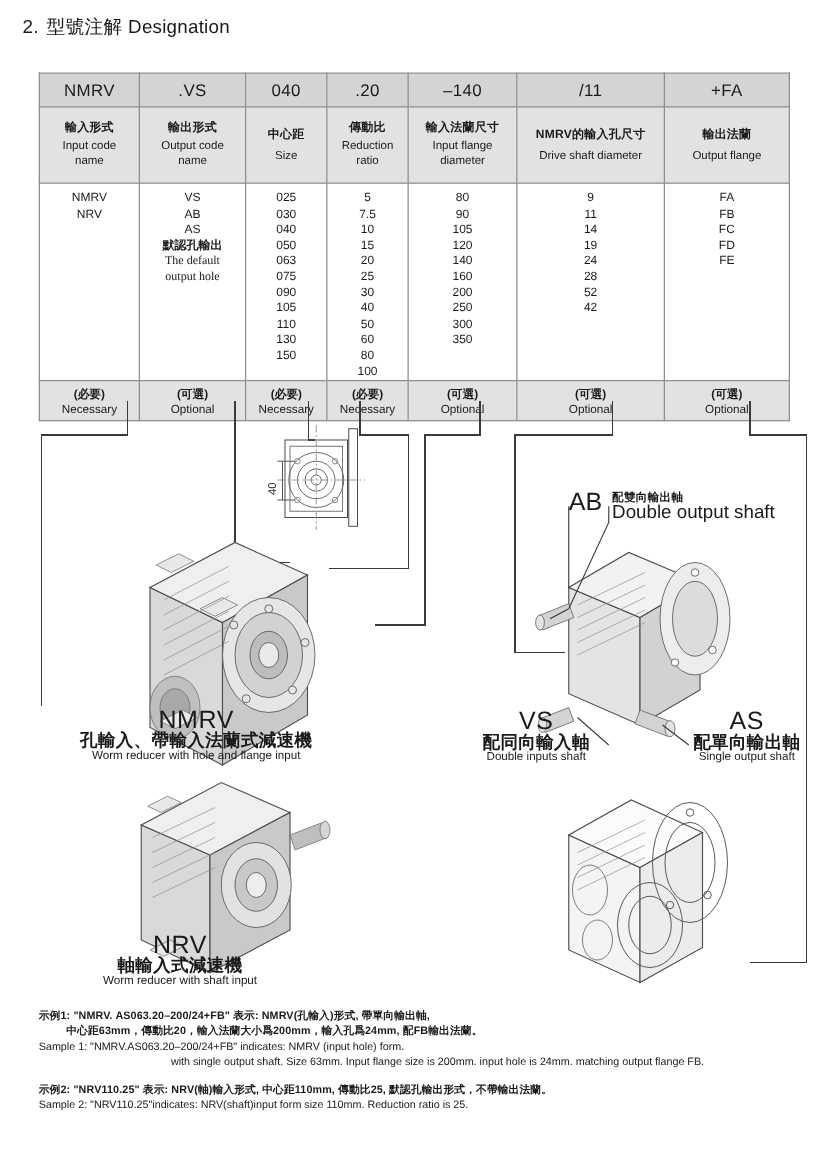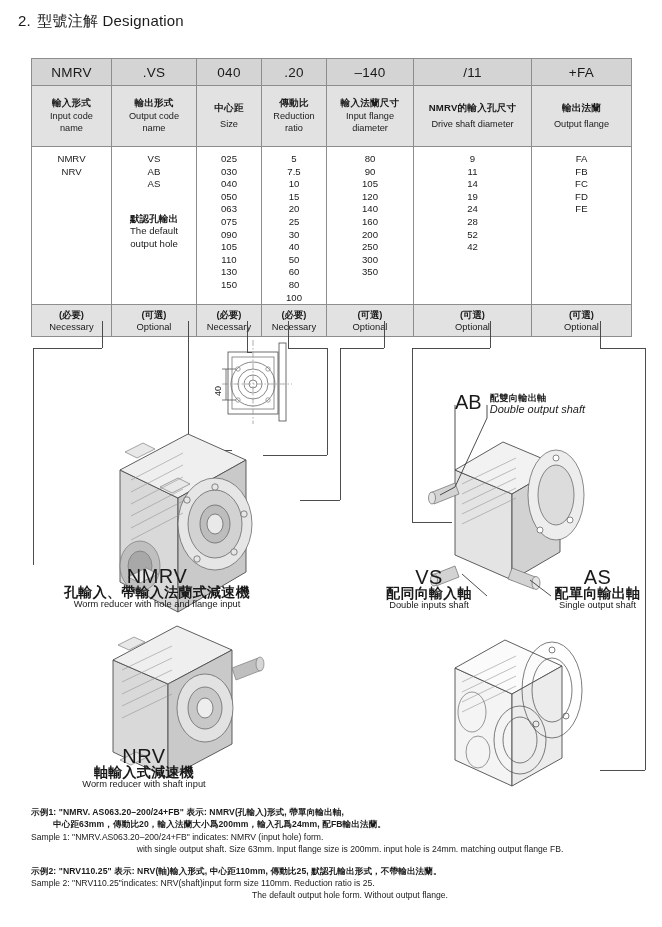--- a/index.html
+++ b/index.html
@@ -73,21 +73,22 @@
     background: #ffffff;
     height: 142px;
     vertical-align: top;
     font-size: 9.6px;
     line-height: 12.6px;
     padding-top: 6px;
     color: #1a1a1a;
   }
   .row-values .vlist div { white-space: nowrap; }
   .row-values .note {
-    margin-top: 22px;
+    margin-top: 0;
+    font-family: Liberation Serif, serif;
   }
   .row-values .note .cn {
     font-size: 9.6px;
     font-weight: bold;
     display: block;
   }
   .row-values .note .en { display: block; }
   .row-need td {
     background: #e2e2e2;
     height: 31px;
@@ -144,21 +145,21 @@
     left: 455px;
     top: 392px;
     display: flex;
     align-items: flex-start;
     gap: 8px;
     color: #1a1a1a;
   }
   .cl-ab .big { font-size: 20px; line-height: 20px; }
   .cl-ab .txt { padding-top: 1px; }
   .cl-ab .cn { font-size: 9.2px; font-weight: bold; display: block; line-height: 11px; letter-spacing:.3px;}
-  .cl-ab .en { font-size: 11px; display: block; line-height: 11.5px; font-style: italic; }
+  .cl-ab .en { font-size: 15px; display: block; line-height: 11.5px; }
 
   
   .notes {
     position: absolute;
     left: 31px;
     top: 806px;
     width: 620px;
     font-size: 8.6px;
     line-height: 12.4px;
     color: #1a1a1a;
@@ -568,15 +569,14 @@
 <div class="notes">
   <div class="blk">
     <div class="ln cn">示例1: "NMRV. AS063.20–200/24+FB" 表示: NMRV(孔輸入)形式, 帶單向輸出軸,</div>
     <div class="ln cn ind1">中心距63mm，傳動比20，輸入法蘭大小爲200mm，輸入孔爲24mm, 配FB輸出法蘭。</div>
     <div class="ln">Sample 1: "NMRV.AS063.20–200/24+FB" indicates: NMRV (input hole) form.</div>
     <div class="ln ind2">with single output shaft. Size 63mm. Input flange size is 200mm. input hole is 24mm. matching output flange FB.</div>
   </div>
   <div class="blk">
     <div class="ln cn">示例2: "NRV110.25" 表示: NRV(軸)輸入形式, 中心距110mm, 傳動比25, 默認孔輸出形式，不帶輸出法蘭。</div>
     <div class="ln">Sample 2: "NRV110.25"indicates: NRV(shaft)input form size 110mm. Reduction  ratio is 25.</div>
-    <div class="ln ind2">The default output hole form. Without output flange.</div>
   </div>
 </div>
 
 </body></html>

